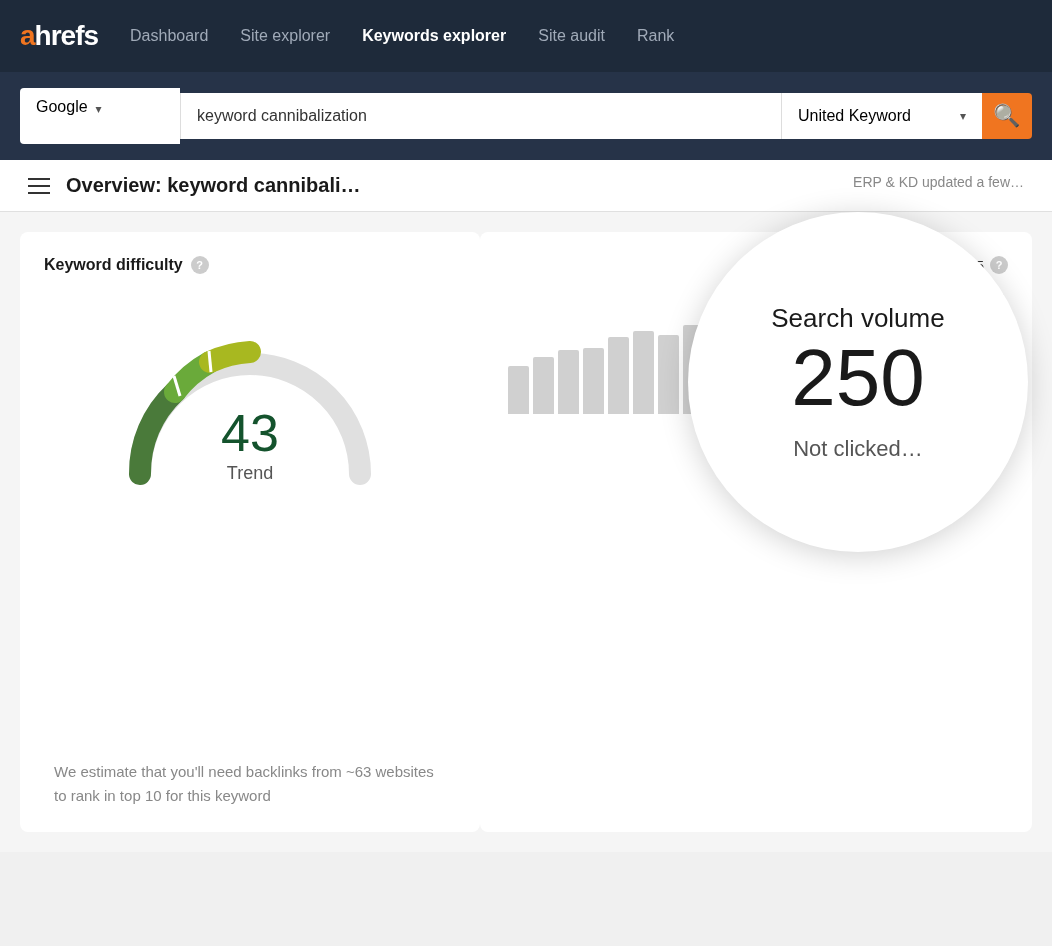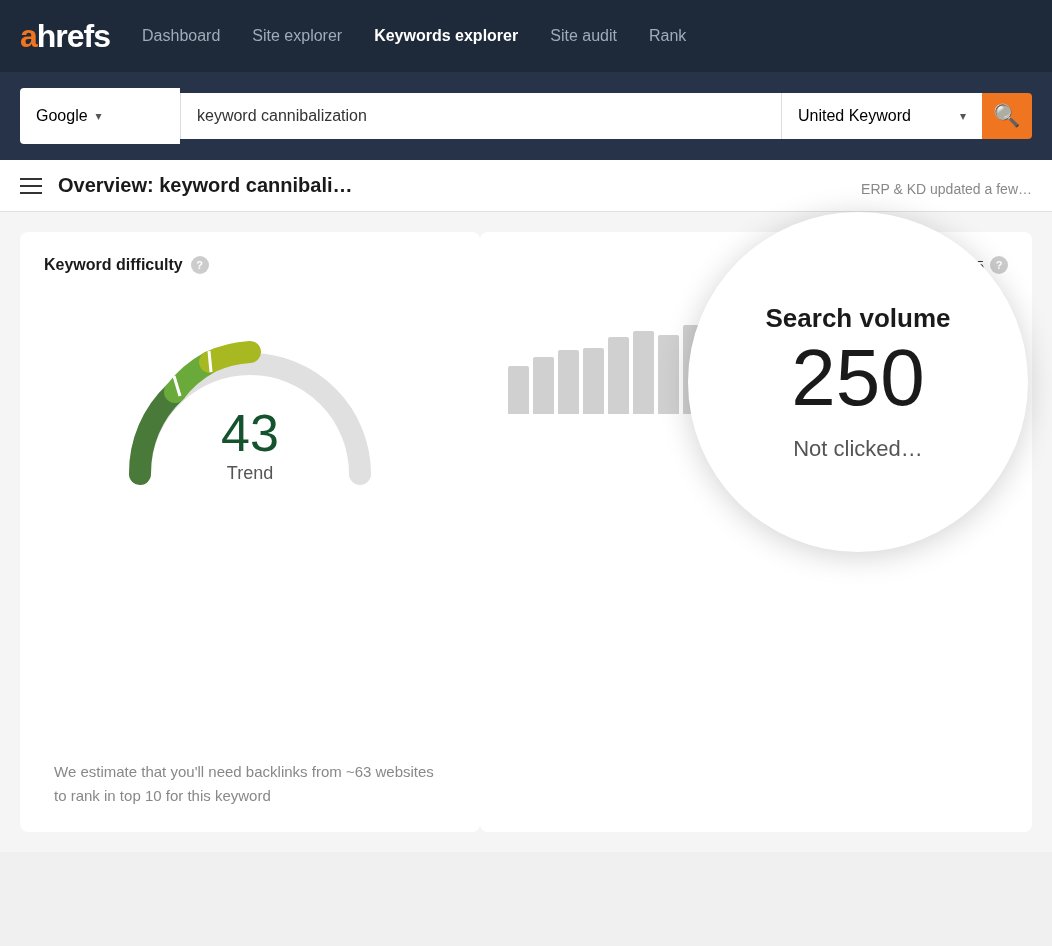--- a/index.html
+++ b/index.html
@@ -8,21 +8,21 @@
     
     .nav-bar {
       background: #1e2a3a;
       display: flex;
       align-items: center;
       padding: 0 20px;
       height: 72px;
       gap: 32px;
     }
     .logo {
-      font-size: 32px;
+      font-size: 28px;
       font-weight: 800;
       color: white;
       letter-spacing: -1px;
     }
     .logo span { color: #f07520; }
     .nav-link {
       color: #a0aab8;
       font-size: 16px;
       cursor: pointer;
       white-space: nowrap;
@@ -38,21 +38,21 @@
       align-items: center;
       gap: 0;
     }
     .search-engine-select {
       background: white;
       border: none;
       border-radius: 4px 0 0 4px;
       padding: 28px 16px;
       font-size: 16px;
       display: flex;
-      align-items: center;
+      align-items: flex-end;
       gap: 8px;
       cursor: pointer;
       height: 46px;
       min-width: 160px;
     }
     .search-engine-select .chevron { color: #555; font-size: 12px; }
     .search-input {
       flex: 1;
       border: none;
       border-left: 1px solid #ddd;
@@ -91,23 +91,23 @@
     }
 
     
     .content-area {
       background: #f5f5f5;
     }
 
     
     .page-header {
       background: white;
-      padding: 14px 20px;
-      display: flex;
-      align-items: flex-end;
+      padding: 14px 28px;
+      display: flex;
+      align-items: flex-start;
       justify-content: space-between;
       border-bottom: 1px solid #e0e0e0;
     }
     .page-header-left {
       display: flex;
       align-items: center;
       gap: 16px;
     }
     .hamburger {
       display: flex;
@@ -274,21 +274,21 @@
       display: flex;
       flex-direction: column;
       align-items: center;
       justify-content: center;
       text-align: center;
       width: 340px;
       height: 340px;
     }
     .sv-popup-title {
       font-size: 26px;
-      font-weight: 700;
+      font-weight: 400;
       color: #1a1a1a;
       margin-bottom: 4px;
     }
     .sv-popup-value {
       font-size: 80px;
       font-weight: 300;
       color: #1a1a1a;
       line-height: 1;
       margin-bottom: 18px;
     }

